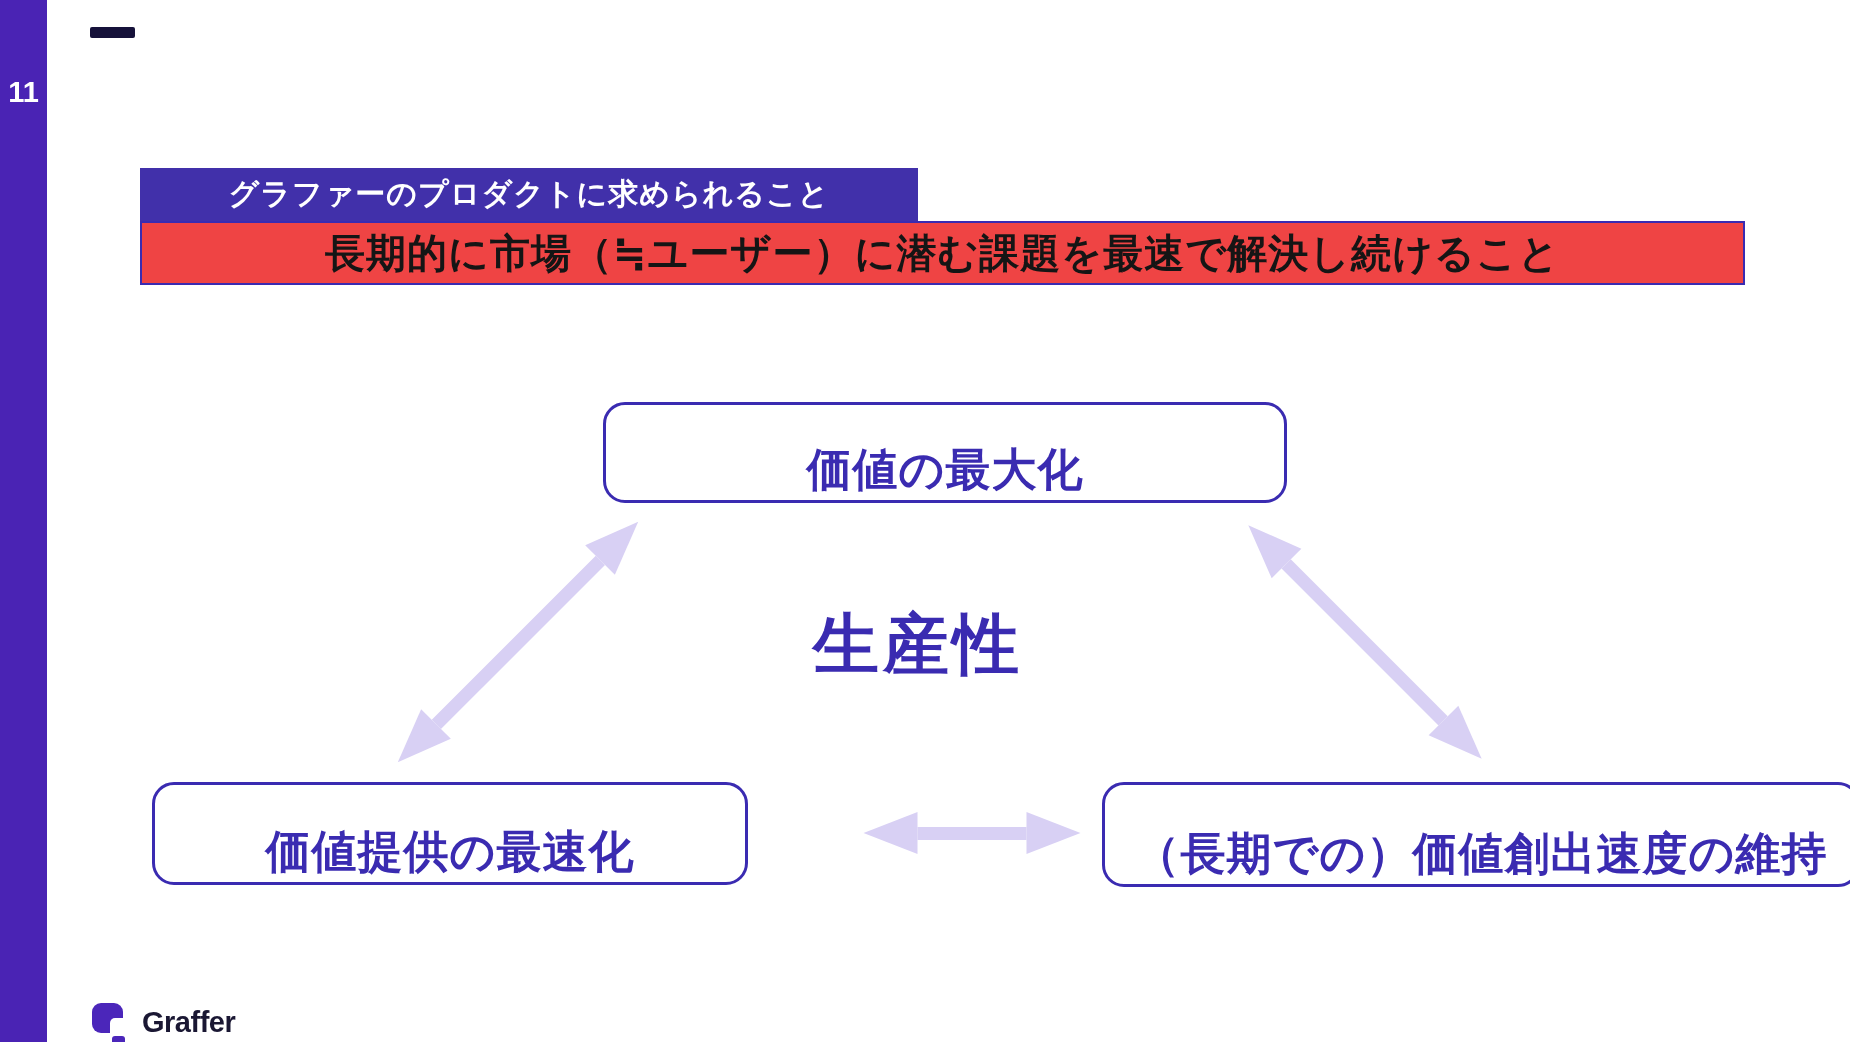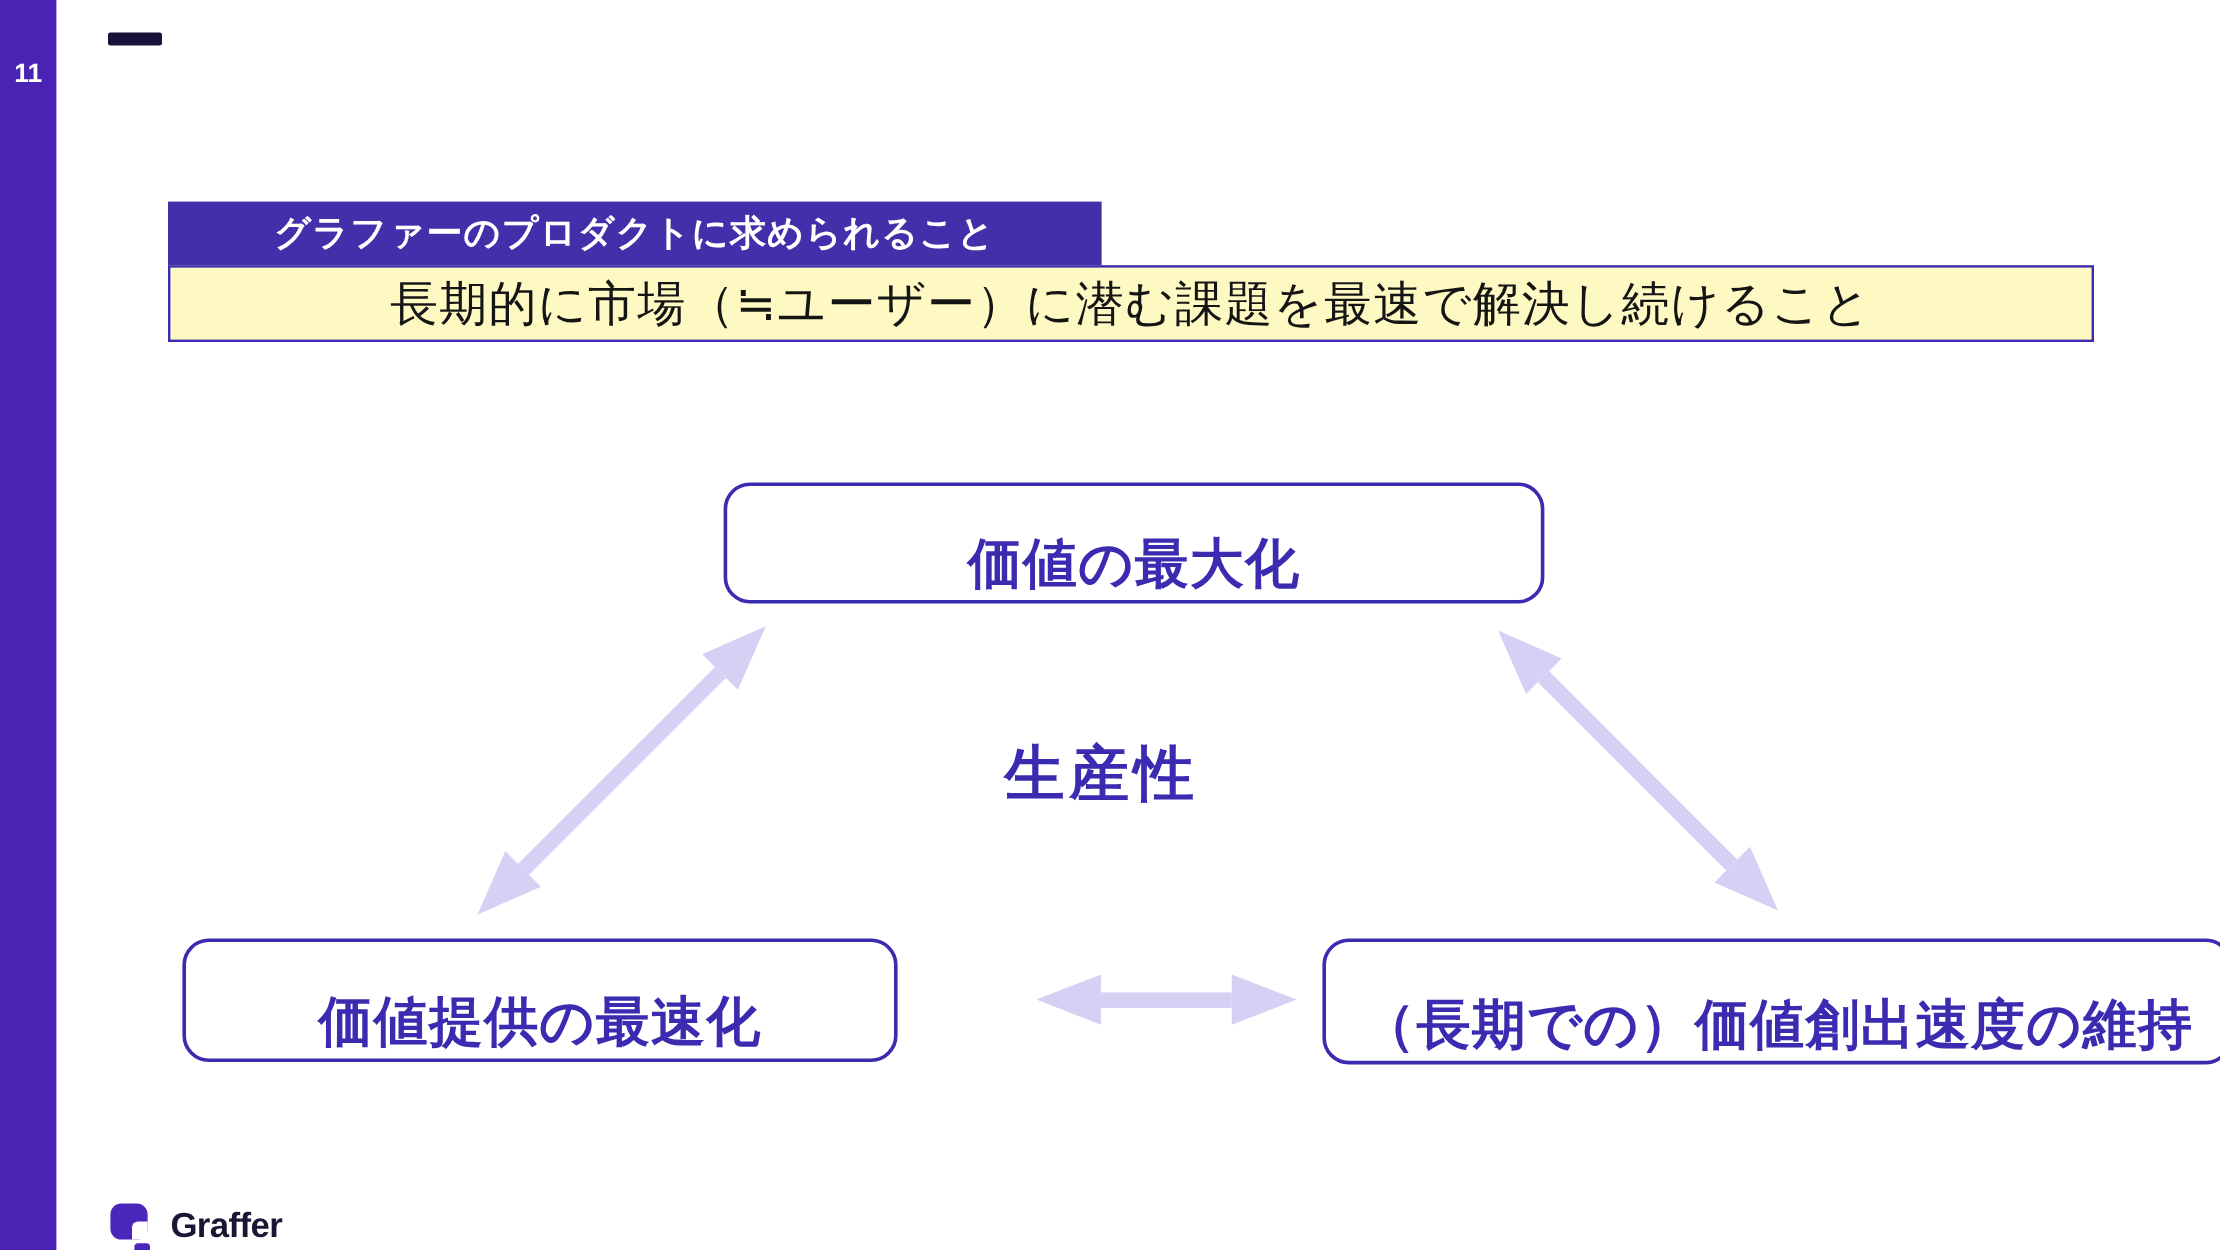--- a/index.html
+++ b/index.html
@@ -21,59 +21,59 @@
     background: #ffffff;
     font-family: "Liberation Sans", "DejaVu Sans", sans-serif;
   }
 
   
   .rail {
     position: absolute; left: 0; top: 0; bottom: 0; width: 47px;
     background: var(--sidebar-purple);
   }
   .page-num {
-    display: block; margin-top: 48px; text-align: center;
-    color: #ffffff; font-size: 22px; font-weight: 700;
+    display: block; margin-top: 76px; text-align: center;
+    color: #ffffff; font-size: 29px; font-weight: 700;
   }
 
   
   .dash {
     position: absolute; left: 90px; top: 27px; width: 45px; height: 11px;
     background: var(--dash-color); border-radius: 2px;
   }
 
   
   .tag-banner {
     position: absolute; left: 140px; top: 168px; width: 778px; height: 53px;
     background: var(--banner-purple);
     display: flex; align-items: center; justify-content: center;
     color: #ffffff; font-size: 30px; font-weight: 700; letter-spacing: 1px;
   }
   .title-box {
     position: absolute; left: 140px; top: 221px; width: 1605px; height: 64px;
-    background: #fef9c3; border: 2.5px solid var(--border-purple);
+    background: #ef4444; border: 2.5px solid var(--border-purple);
     display: flex; align-items: center; justify-content: center;
-    color: var(--title-text-color); font-size: 40px; font-weight: 400; letter-spacing: 1px;
+    color: var(--title-text-color); font-size: 40px; font-weight: 700; letter-spacing: 1px;
   }
 
   
   .node {
     position: absolute; background: #ffffff;
     border: 3.5px solid var(--border-purple); border-radius: 22px;
     display: flex; align-items: flex-end; justify-content: center;
     color: var(--node-text-purple); font-size: 45px; font-weight: 700; letter-spacing: 1px;
   }
   .node-top          { left: 603px;  top: 402px; width: 684px; height: 101px; }
   .node-bottom-left  { left: 152px;  top: 782px; width: 596px; height: 103px; }
   .node-bottom-right { left: 1085px; top: 782px; width: 758px; height: 105px; margin-left: 17px; }
 
   .center-label {
     position: absolute; left: 918px; top: 645px;
     transform: translate(-50%, -50%);
-    color: var(--node-text-purple); font-size: 50px; font-weight: 700; letter-spacing: 4px;
+    color: var(--node-text-purple); font-size: 66px; font-weight: 700; letter-spacing: 4px;
     white-space: nowrap;
   }
 
   
   .dbl-arrow {
     position: absolute; height: 44px;
     display: flex; align-items: center;
     transform: translate(-50%, -50%) rotate(var(--rot, 0deg));
   }
   .dbl-arrow .shaft { flex: 1; height: 13px; background: var(--arrow-purple); }

